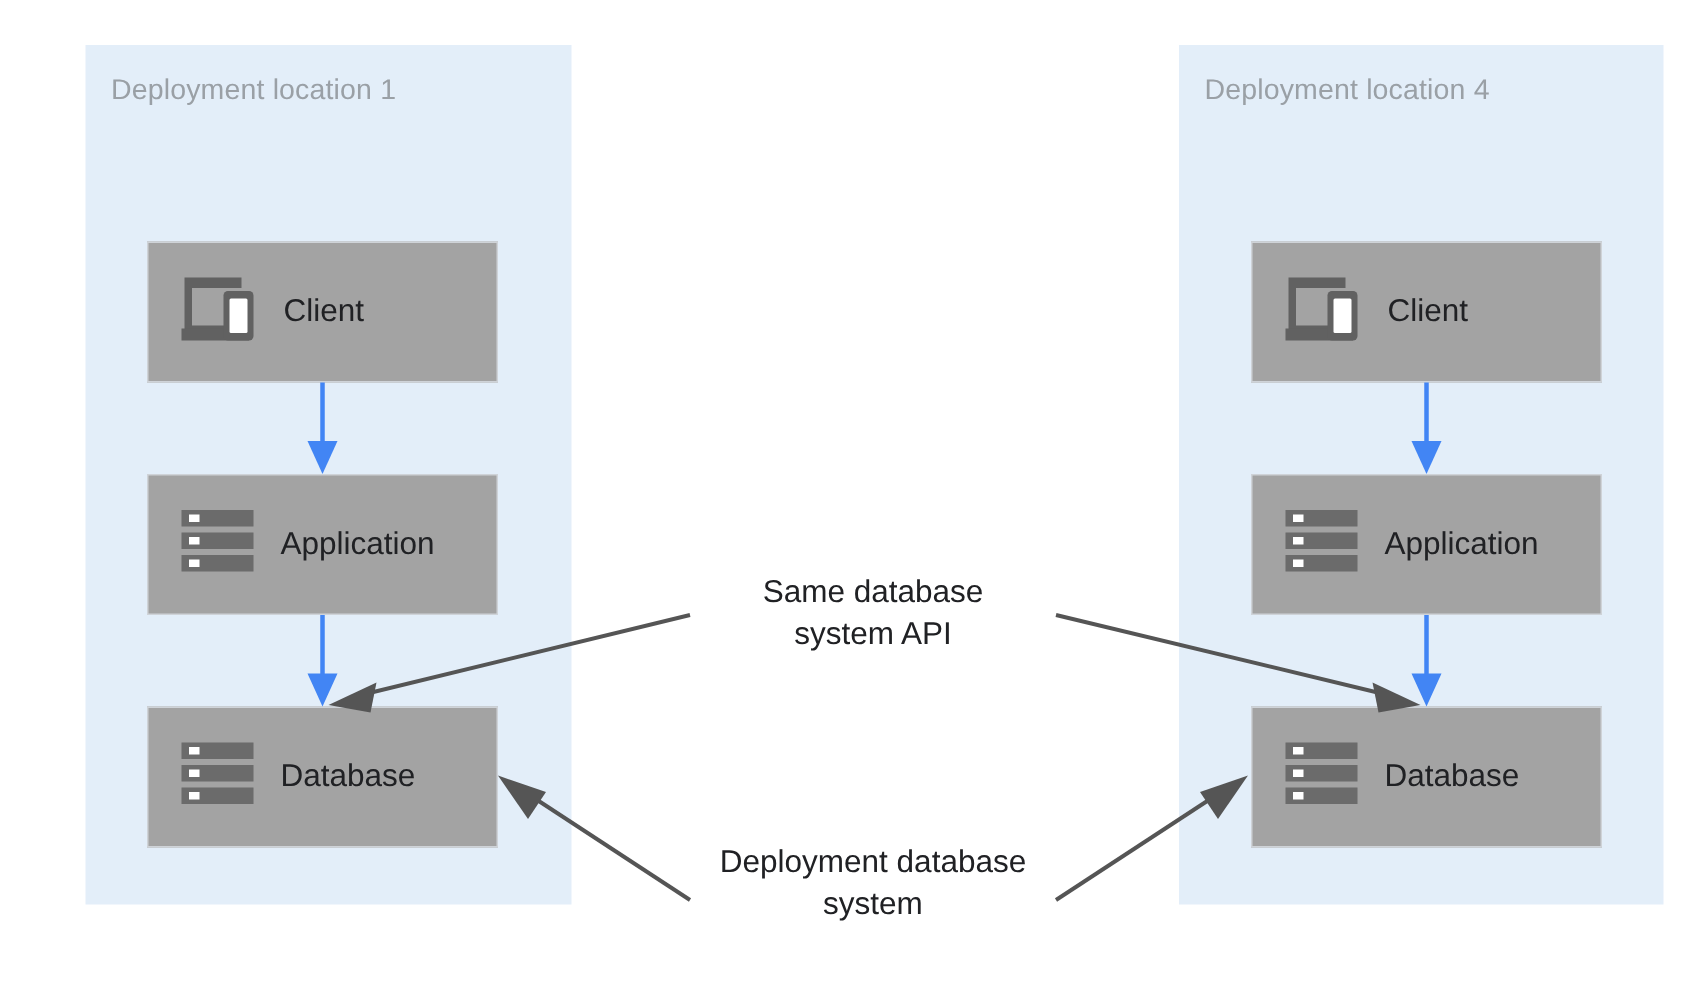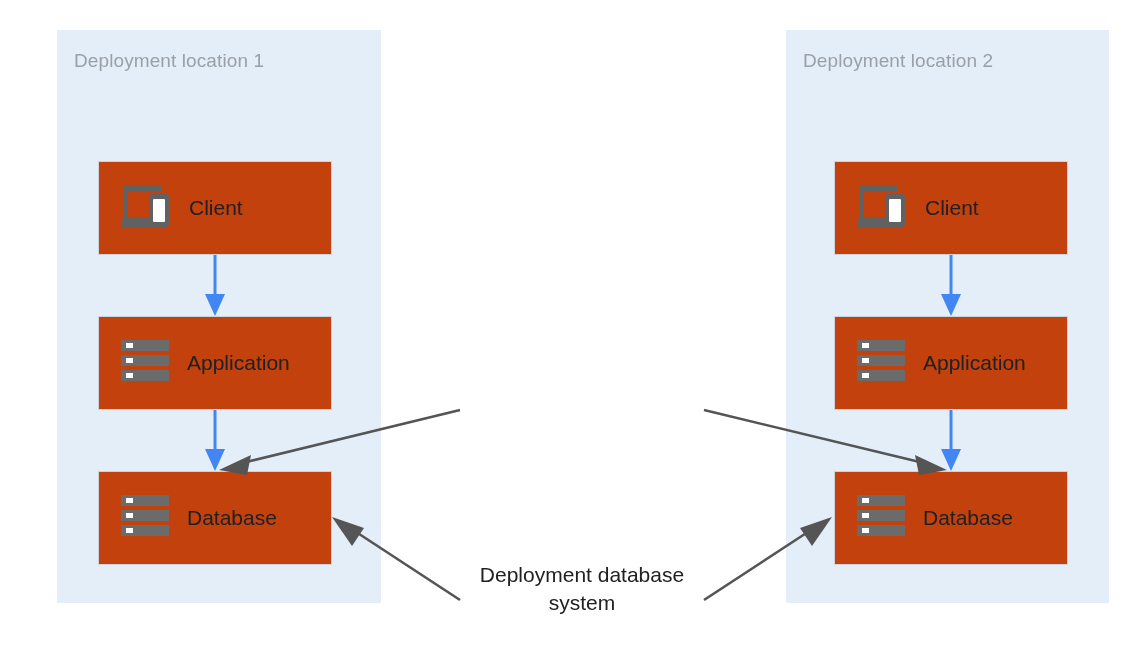--- a/index.html
+++ b/index.html
@@ -26,21 +26,21 @@
     position: absolute;
     left: 17px;
     top: 20px;
     font-size: 19px;
     color: #9aa0a6;
     letter-spacing: 0.1px;
     white-space: nowrap;
   }
   .node {
     position: absolute;
-    background: #c2410c;
+    background: #a3a3a3;
     border: 1px solid #cfd3d8;
     box-sizing: border-box;
     display: flex;
     align-items: center;
   }
   .node .icon {
     flex: 0 0 auto;
     margin-left: 20px;
     margin-right: 16px;
     display: block;
@@ -70,21 +70,21 @@
 </head>
 <body>
 
 <div id="canvas">
 
   <div class="panel" style="left:41px; top:30px; width:324px; height:573px;">
     <div class="panel-title">Deployment location 1</div>
   </div>
 
   <div class="panel" style="left:770px; top:30px; width:323px; height:573px;">
-    <div class="panel-title">Deployment location 2</div>
+    <div class="panel-title">Deployment location 4</div>
   </div>
 
   <div class="node" style="left:82px; top:161px; width:234px; height:94px;">
     <span class="icon">
       <svg width="54" height="46" viewBox="0 0 54 46" xmlns="http://www.w3.org/2000/svg">
         <path d="M4 2 h38 v7 h-33 v25 h33 v7 h-38 z" fill="#616161"></path>
         <rect x="2" y="36" width="45" height="8" fill="#616161"></rect>
         <rect x="30" y="11" width="20" height="33" rx="3" fill="#616161"></rect>
         <rect x="34" y="16" width="12" height="23" rx="1" fill="#ffffff"></rect>
       </svg>
@@ -196,17 +196,19 @@
       <line x1="444" y1="600" x2="334" y2="528" stroke="#555555" stroke-width="2.6"></line>
       <polygon points="316,517 348,528 336,546" fill="#555555"></polygon>
     </g>
 
     <g>
       <line x1="688" y1="600" x2="798" y2="528" stroke="#555555" stroke-width="2.6"></line>
       <polygon points="816,517 784,528 796,546" fill="#555555"></polygon>
     </g>
   </svg>
 
+  <div class="annot" style="left:446px; top:381px; width:240px;">Same database
+system API</div>
 
   <div class="annot" style="left:446px; top:561px; width:240px;">Deployment database
 system</div>
 
 </div>
 
 </body></html>

